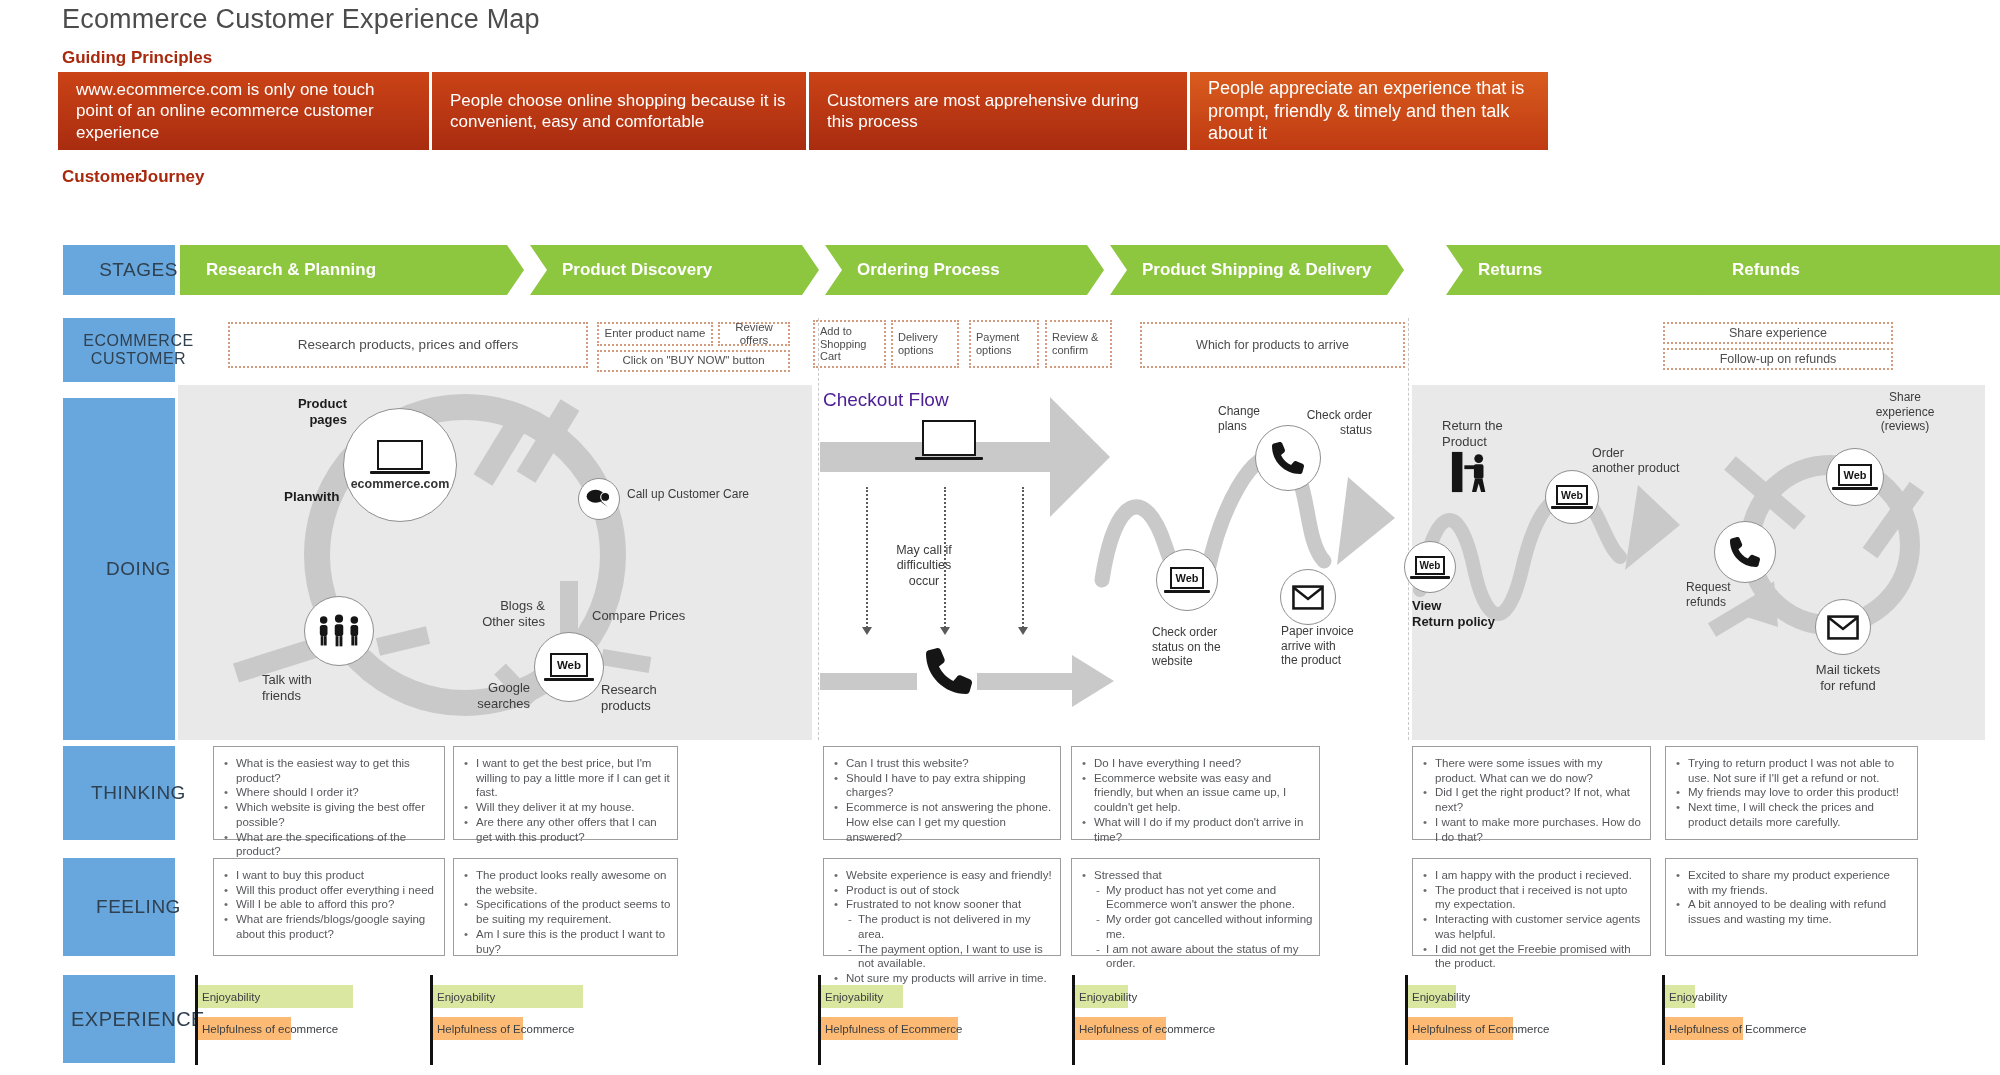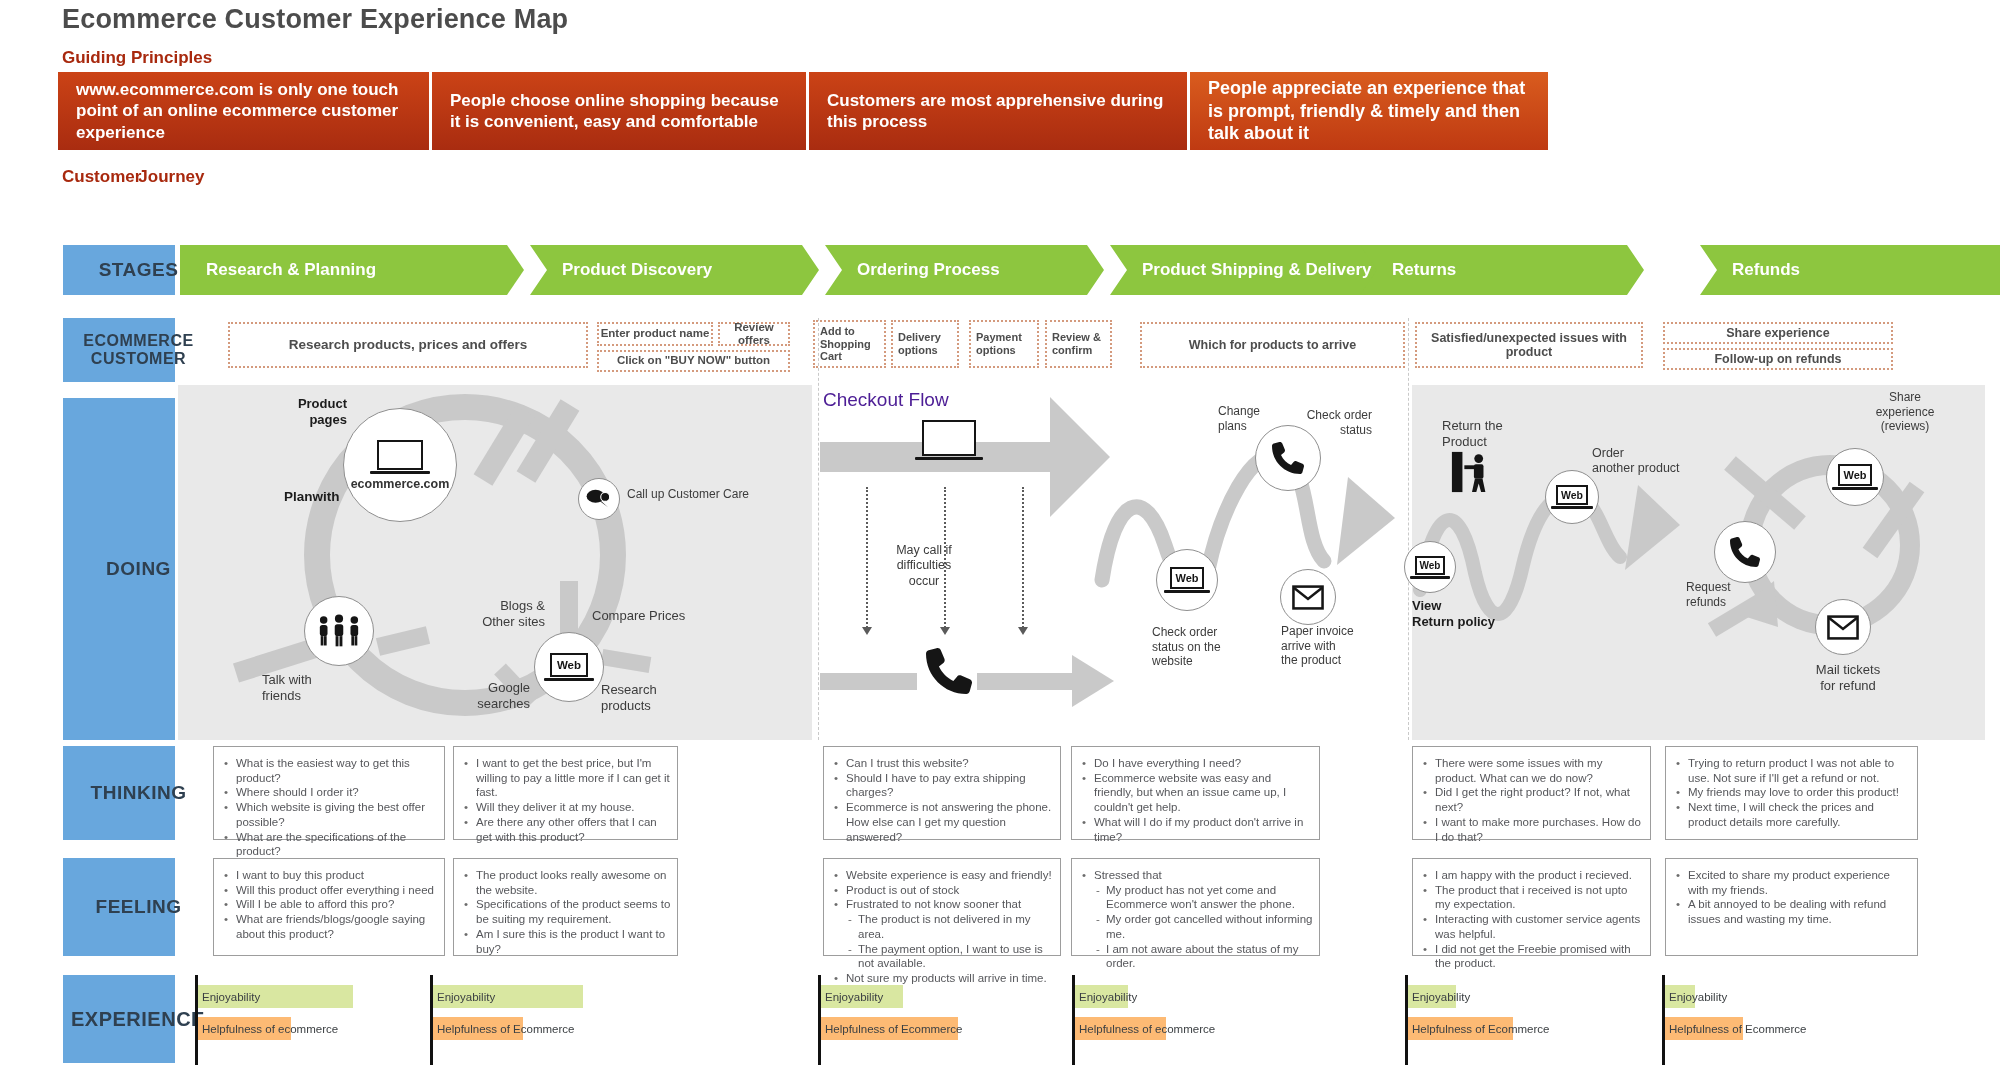--- a/index.html
+++ b/index.html
@@ -1,18 +1,18 @@
 <!DOCTYPE html>
 <html><head>
 <meta charset="utf-8">
 <style>
   html,body{margin:0;padding:0;background:#fff;}
   .canvas{position:relative;width:2000px;height:1075px;background:#fff;
           font-family:"Liberation Sans",sans-serif;overflow:hidden;color:#333;}
-  .abs{position:absolute;font-weight:bold;}
+  .abs{position:absolute;}
   .pre{white-space:pre-line;}
   .tr{text-align:right;}
   .tc{text-align:center;}
 
   
   .title{left:62px;top:4px;font-size:27px;color:#4c4c4c;letter-spacing:.2px;}
   .redhead{font-size:17px;font-weight:bold;color:#a8290e;}
 
   
   #principles{left:58px;top:72px;height:78px;display:flex;gap:3px;}
@@ -94,38 +94,37 @@
   <div class="abs rowlabel" style="left:63px;top:398px;width:112px;height:342px;">DOING</div>
   <div class="abs rowlabel" style="left:63px;top:746px;width:112px;height:94px;">THINKING</div>
   <div class="abs rowlabel" style="left:63px;top:858px;width:112px;height:98px;">FEELING</div>
   <div class="abs rowlabel exp" style="left:63px;top:975px;width:112px;height:88px;">EXPERIENCE</div>
 
   <div id="stages-row">
       <div class="stage-seg stage-first" style="left: 180px; width: 344px;">Research &amp; Planning</div>
       <div class="stage-seg stage-mid" style="left: 530px; width: 289px;">Product Discovery</div>
       <div class="stage-seg stage-mid" style="left: 825px; width: 279px;">Ordering Process</div>
       <div class="stage-seg stage-mid" style="left: 1110px; width: 294px;">Product Shipping &amp; Delivery</div>
-      <div class="stage-seg stage-mid" style="left: 1360px; width: 284px;">Returns</div>
+      <div class="stage-seg stage-mid" style="left: 1446px; width: 284px;">Returns</div>
       <div class="stage-seg stage-last" style="left: 1700px; width: 300px;">Refunds</div>
     </div>
 
   <div class="abs dbox" style="left:228px;top:322px;width:360px;height:46px;font-size:13.5px;">Research products, prices and offers</div>
   <div class="abs dbox" style="left:597px;top:322px;width:116px;height:24px;font-size:11.5px;">Enter product name</div>
   <div class="abs dbox" style="left:718px;top:322px;width:72px;height:24px;font-size:11.5px;">Review offers</div>
   <div class="abs dbox" style="left:597px;top:350px;width:193px;height:22px;font-size:11.5px;">Click on "BUY NOW" button</div>
   <div class="abs dbox sm pre" style="left:813px;top:320px;width:73px;height:48px;">Add to
 Shopping Cart</div>
   <div class="abs dbox sm pre" style="left:891px;top:320px;width:68px;height:48px;">Delivery
 options</div>
   <div class="abs dbox sm pre" style="left:969px;top:320px;width:70px;height:48px;">Payment
 options</div>
   <div class="abs dbox sm pre" style="left:1045px;top:320px;width:67px;height:48px;">Review &amp;
 confirm</div>
   <div class="abs dbox" style="left:1140px;top:322px;width:265px;height:46px;">Which for products to arrive</div>
-  <div class="abs dbox" style="left:1415px;top:322px;width:228px;height:46px;">Satisfied/unexpected issues with product</div>
   <div class="abs dbox" style="left:1663px;top:322px;width:230px;height:22px;">Share experience</div>
   <div class="abs dbox" style="left:1663px;top:348px;width:230px;height:22px;">Follow-up on refunds</div>
 
   <div class="abs panel" style="left:178px;top:385px;width:634px;height:355px;"></div>
   <div class="abs panel" style="left:1412px;top:385px;width:573px;height:355px;"></div>
   <div class="abs vline" style="left:818px;top:318px;height:422px;"></div>
   <div class="abs vline" style="left:1408px;top:318px;height:422px;"></div>
 
   <svg class="flow" style="left:178px;top:385px;" width="634" height="355">
     <g stroke="#c9c9c9" fill="none">

